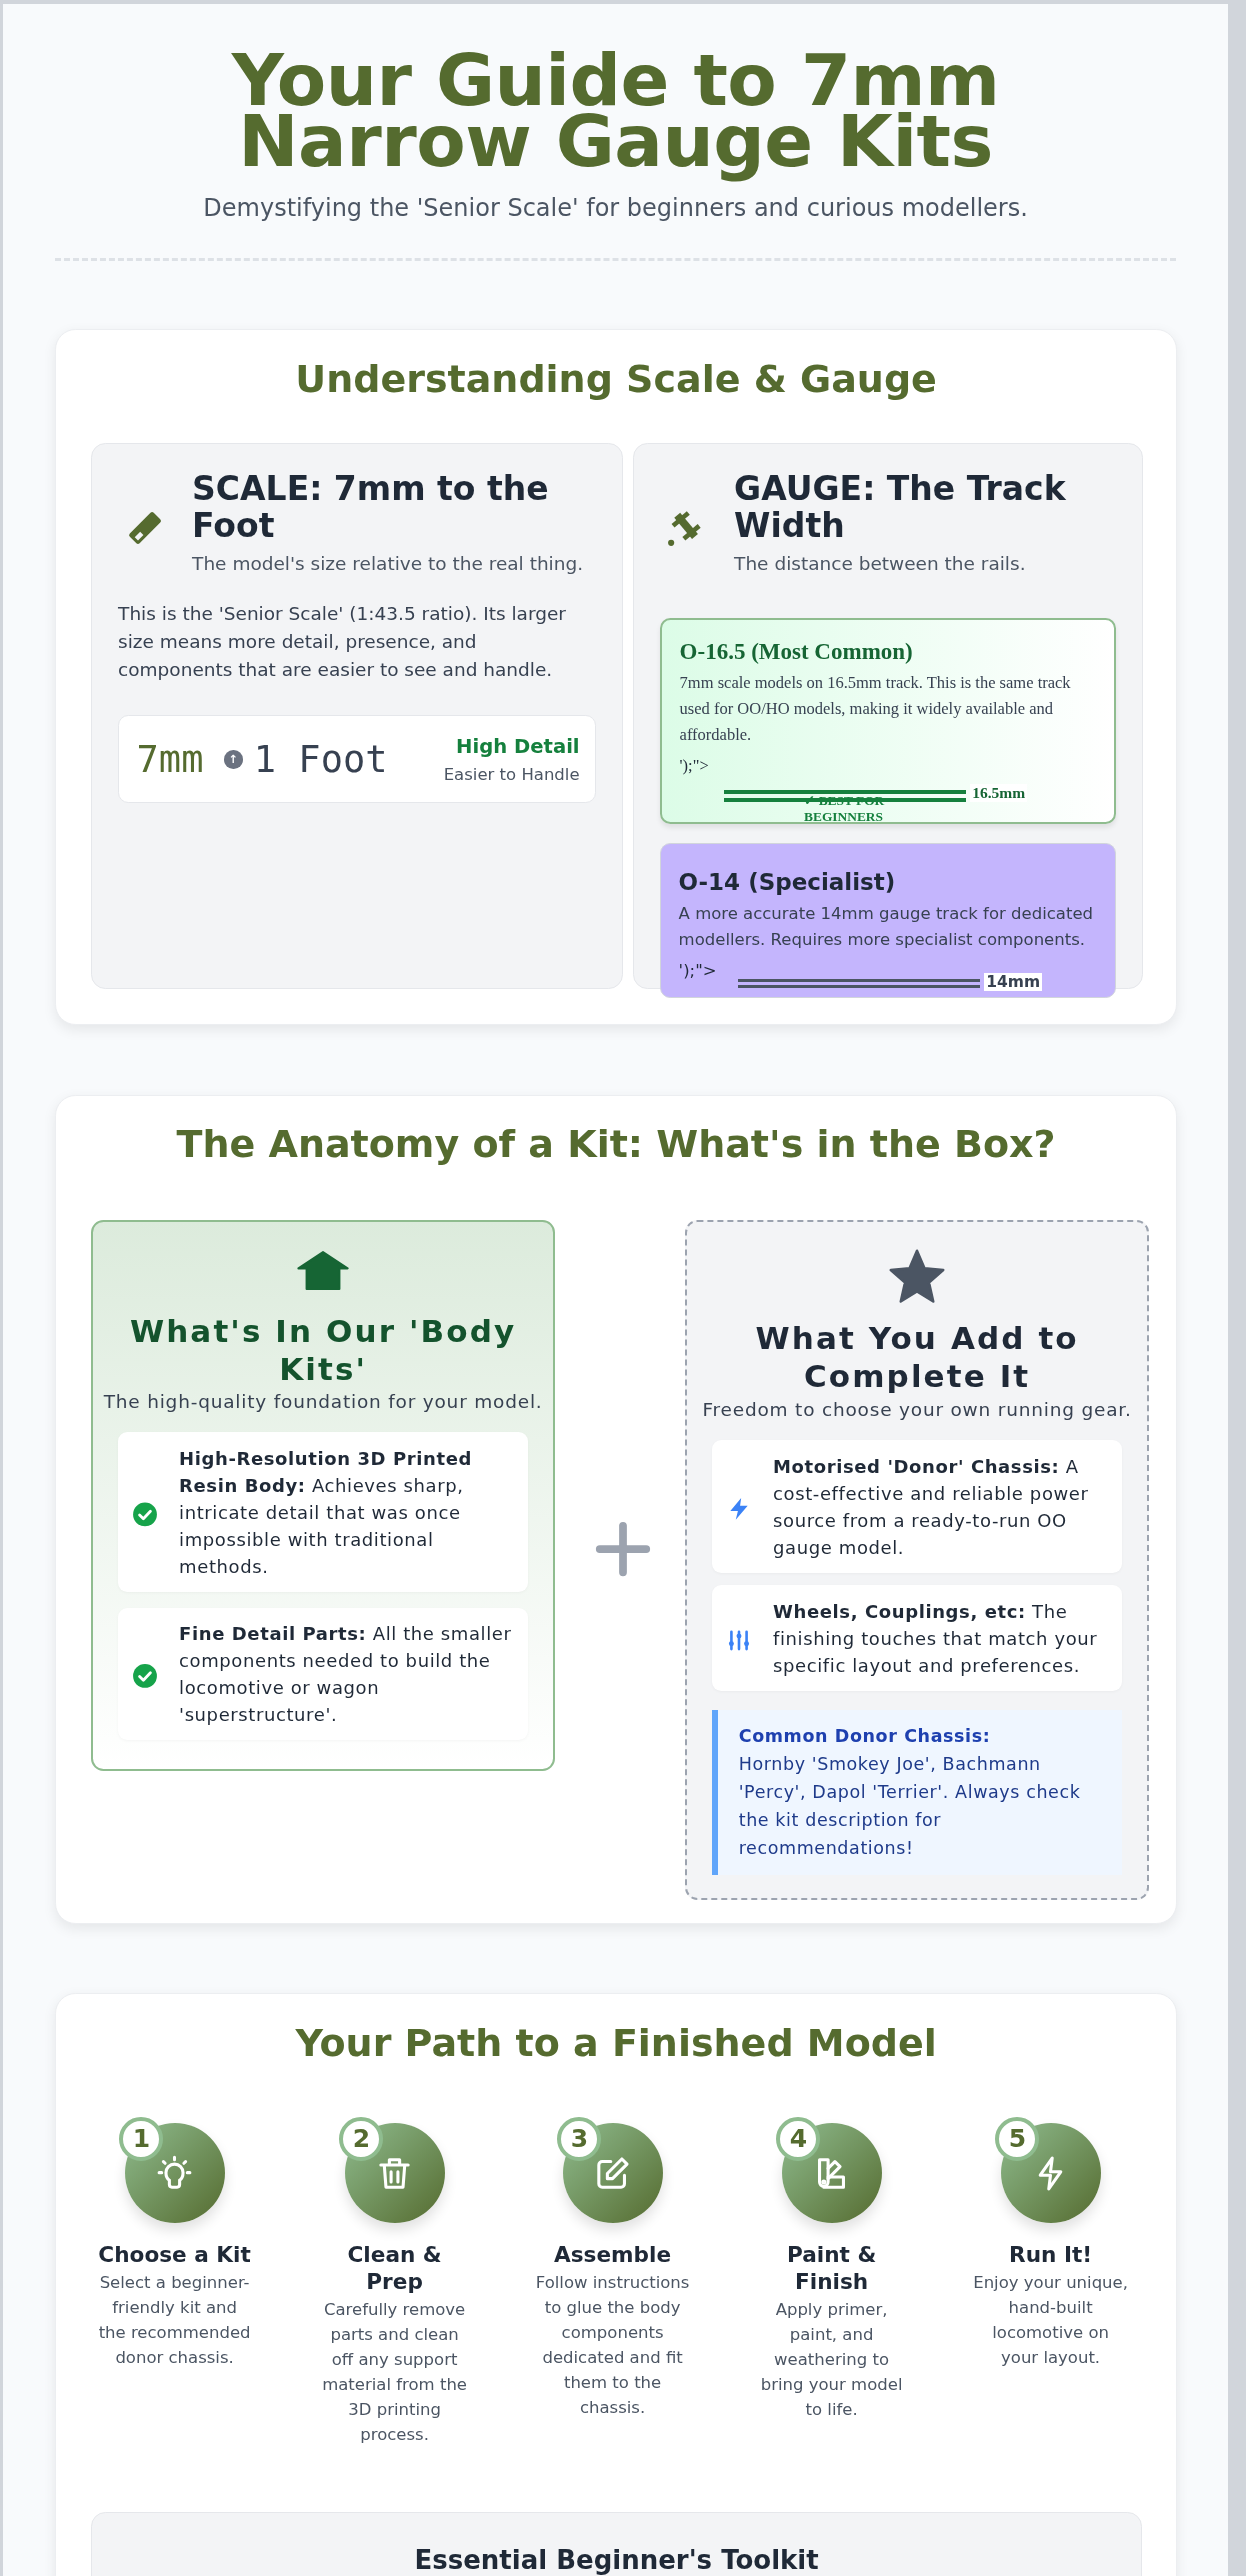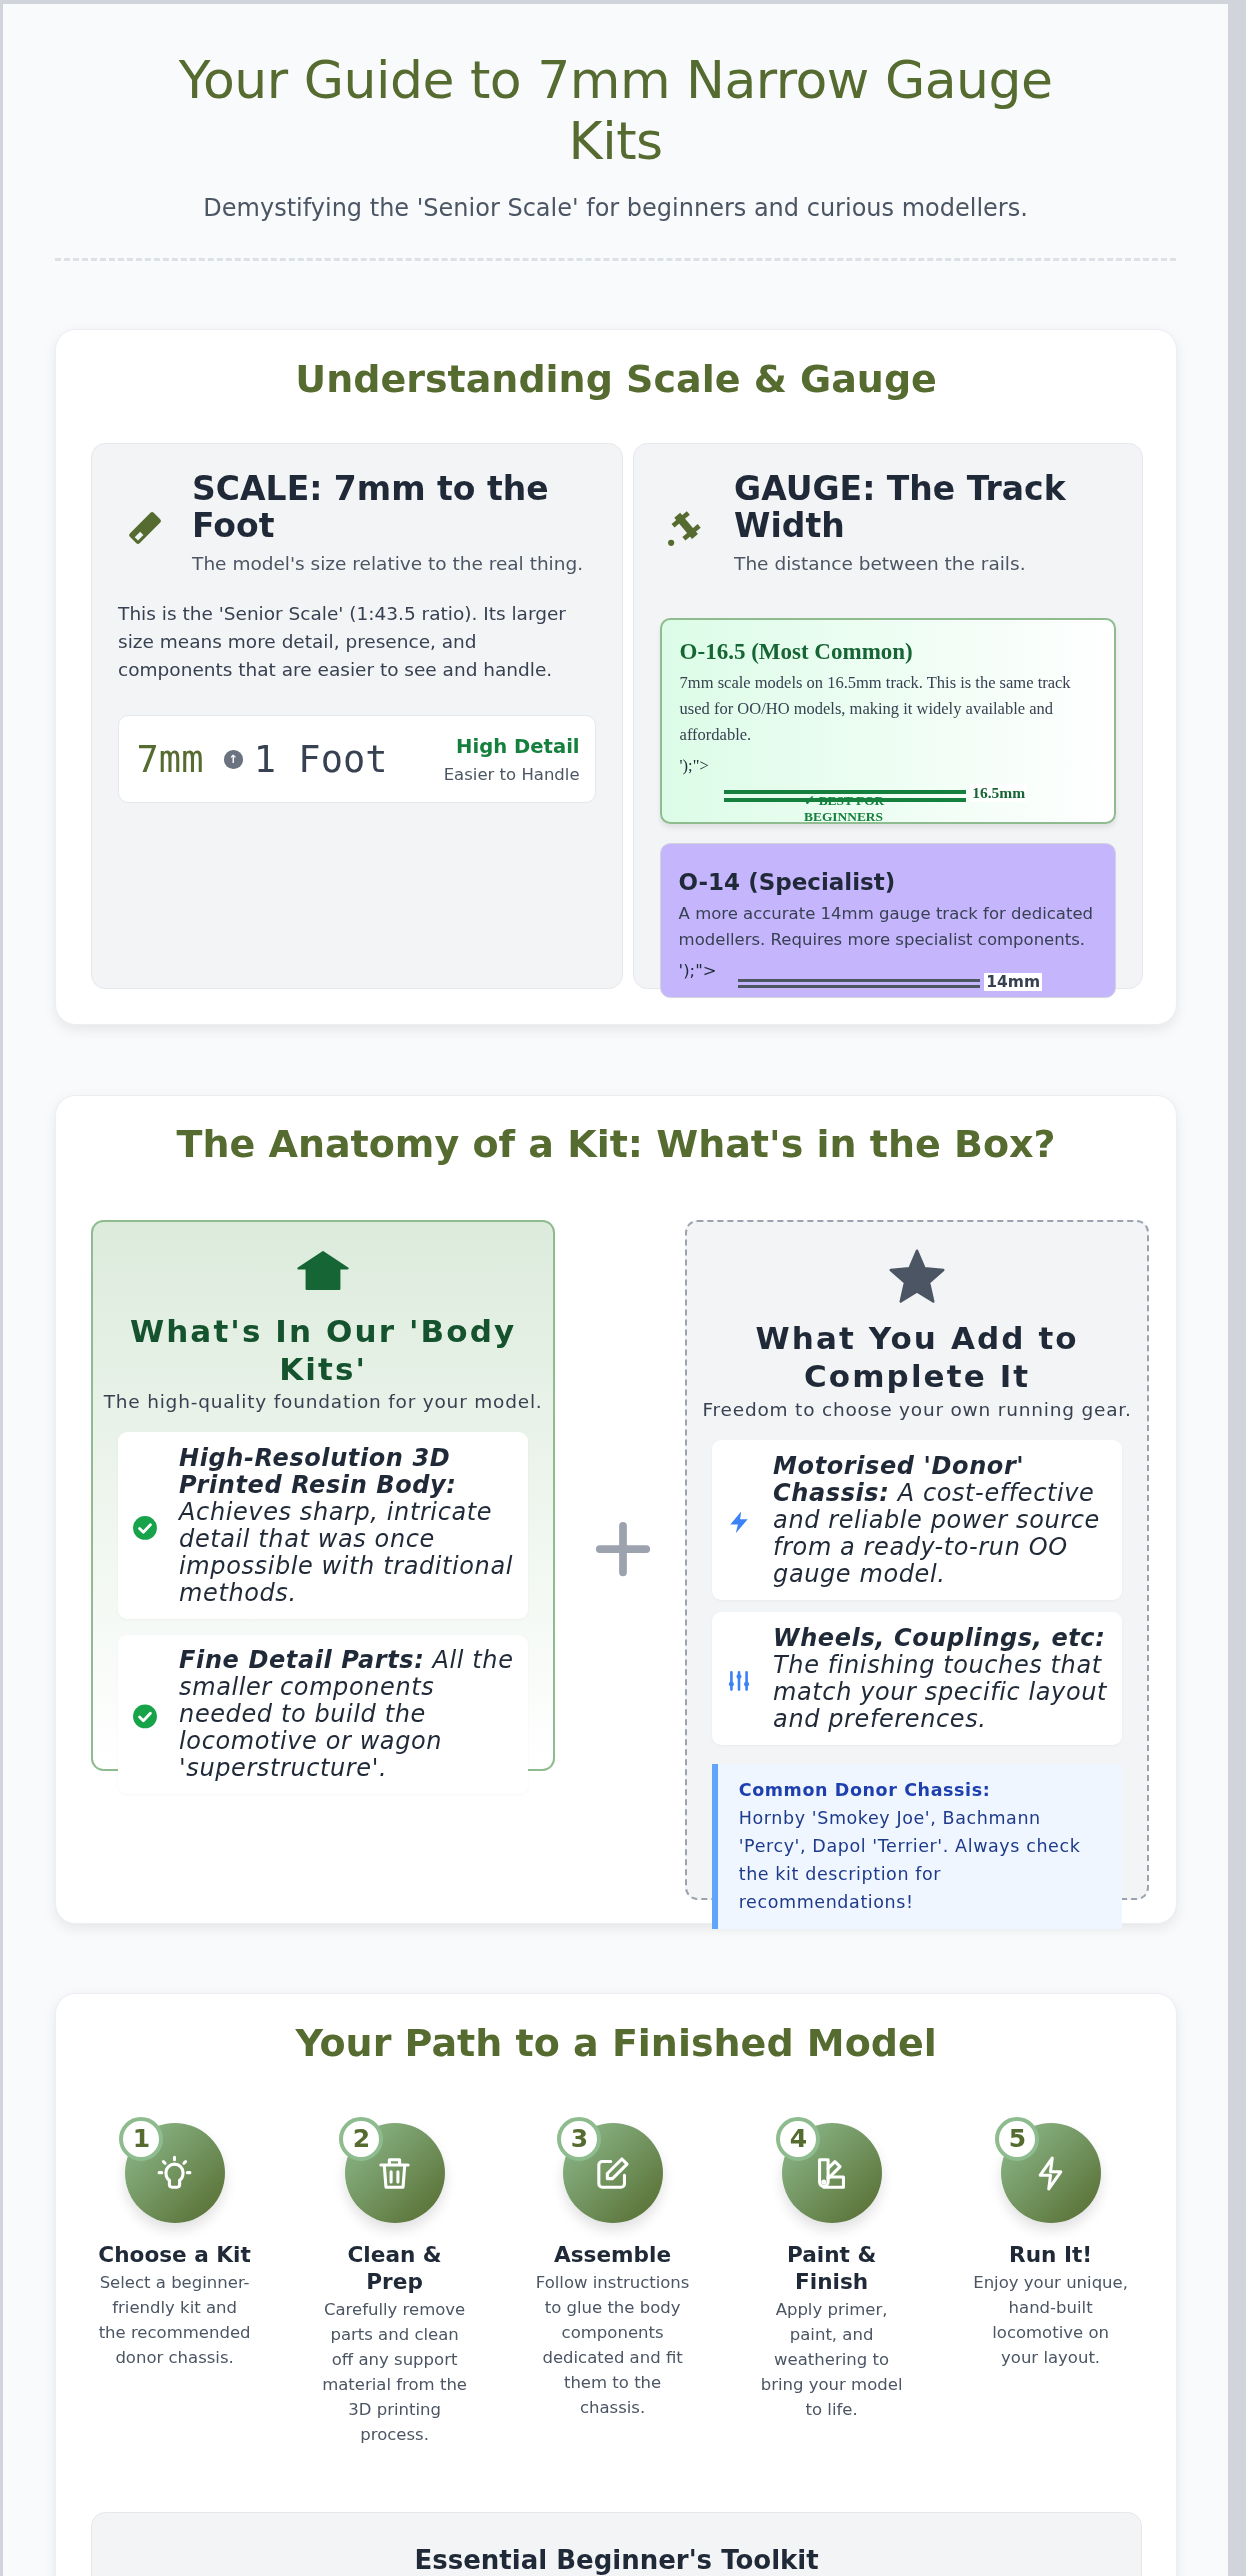--- a/index.html
+++ b/index.html
@@ -12,21 +12,21 @@
   .page {
     margin: 4.1px 3.1px 0 3.1px;
     width: 1225px;
     height: 3344px;
     background: #f8fafc;
     position: relative;
     overflow: hidden;
   }
   .hero { text-align: center; padding-top: 46px; }
   .hero h1 {
-    font-size: 52px; line-height: 61px; font-weight: 400;
+    font-size: 72px; line-height: 61px; font-weight: 700;
     color: #556b2f; width: 979px; margin: 0 auto;
     letter-spacing: -0.5px;
   }
   .hero p { font-size: 24px; color: #4b5563; margin-top: 21.6px; }
   .hero-divider {
     margin: 36px 52px 0 52px; border-top: 3.1px dashed #dde1e6; height: 0;
   }
 
   .section-card {
     position: absolute; left: 52px; width: 1122px;
@@ -98,21 +98,21 @@
   .anat-icon { display: block; margin: 28px auto 0 auto; }
   .anat-title { text-align: center; font-size: 31px; font-weight: 700; line-height: 38px; margin: 20.6px 31px 0 31px; }
   .kit .anat-title { color: #14532d; }
   .add .anat-title { color: #1f2937; }
   .anat-sub { text-align: center; font-size: 18.5px; color: #374151; margin-top: 3.1px; }
   .anat-item {
     background: #fff; border-radius: 9.3px; margin: 0 25px; display: flex; padding: 12.4px 14.4px;
     box-shadow: 0 1px 3.1px rgba(0,0,0,0.04);
   }
   .anat-item .ico { width: 26px; flex-shrink: 0; margin-right: 20.6px; margin-top: 4.1px; }
-  .anat-item .txt { font-size: 24px; line-height: 27px; color: #1f2937; letter-spacing: 0.6px; font-style: italic; }
+  .anat-item .txt { font-size: 18px; line-height: 27px; color: #1f2937; letter-spacing: 0.6px; }
   .anat-item b { font-weight: 700; }
   .donor-note {
     margin: 18.5px 25px 0 25px; background: #eff6ff; border-left: 6.2px solid #60a5fa;
     padding: 12.4px 20.6px 13.4px 20.6px; font-size: 17.5px; line-height: 28px; color: #1e3a8a; letter-spacing: 0.6px;
   }
   .donor-note b { font-weight: 700; color: #1e40af; display: block; }
 
   
   .steps { position: absolute; top: 129px; left: 0; width: 100%; }
   .step { position: absolute; width: 155px; text-align: center; }

